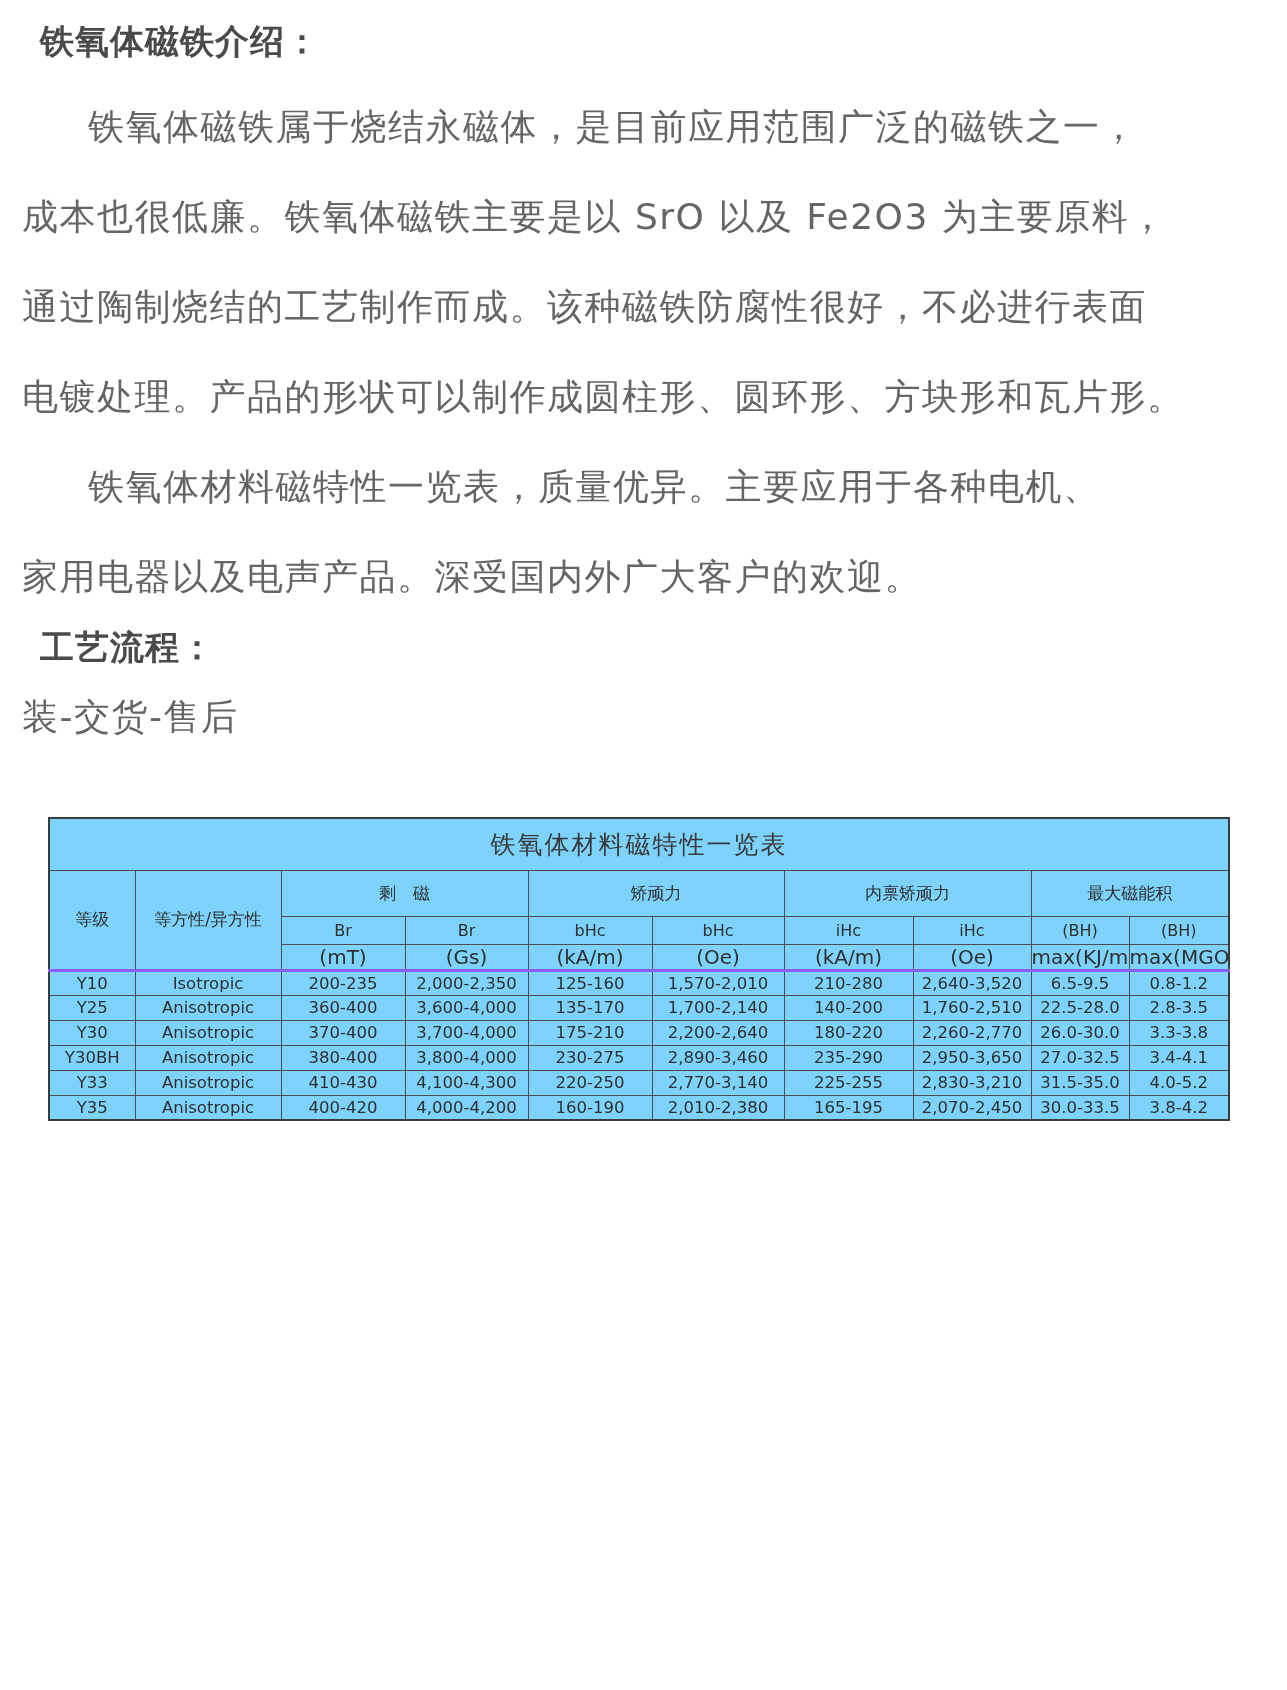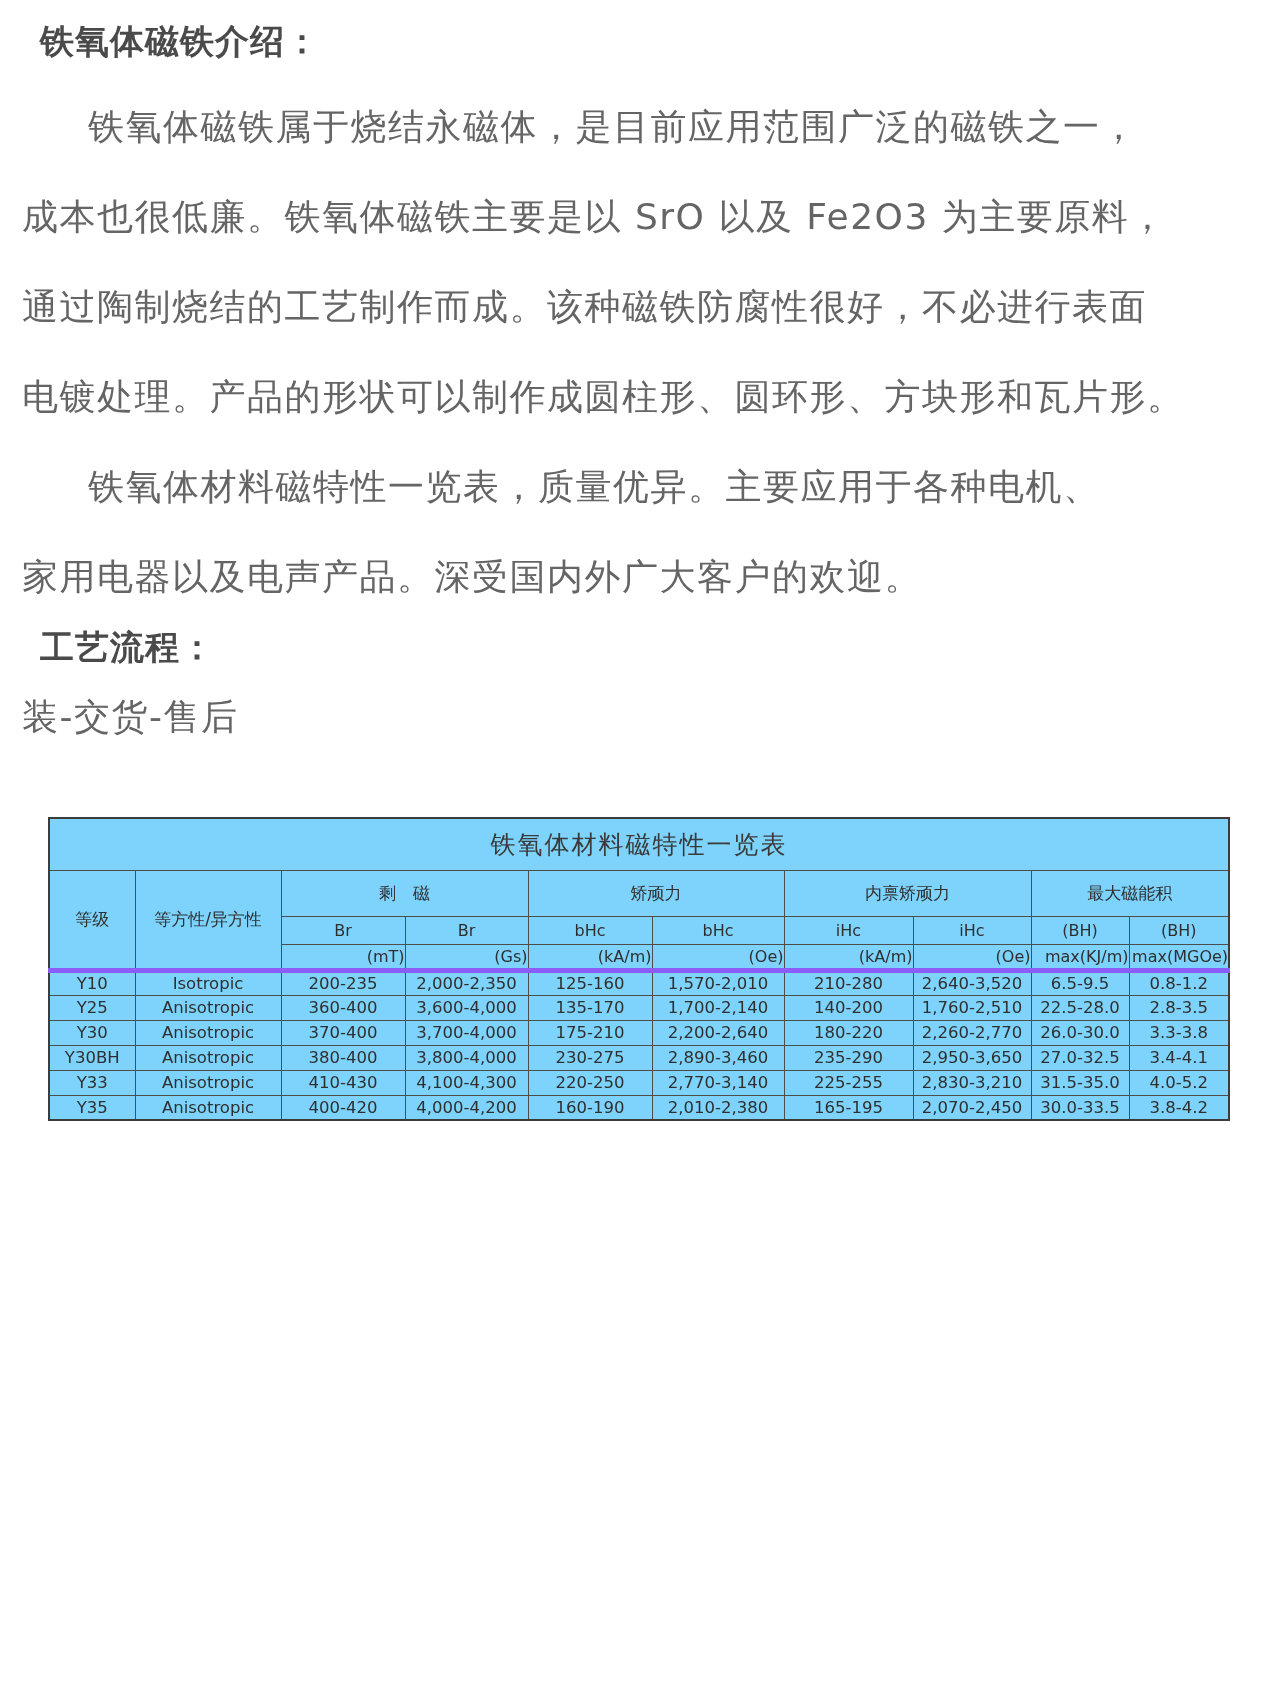--- a/index.html
+++ b/index.html
@@ -43,23 +43,23 @@
     border: 1px solid #4d4d4d;
     text-align: center;
     vertical-align: middle;
     font-weight: normal;
     overflow: hidden;
     white-space: nowrap;
   }
   th.tbl-title { height: 52px; font-size: 25px; color: #3a3a3a; letter-spacing: 2px; }
   tr.group-row th { height: 46px; font-size: 17px; }
   tr.sub-row th   { height: 28px; font-size: 16px; }
-  tr.unit-row th  { height: 26px; font-size: 16px; text-align: right; }
+  tr.unit-row th  { height: 26px; font-size: 20px; }
   tbody td { height: 25px; font-size: 16.5px; }
-  tbody tr:first-child td { border-top: 5px solid #8b5cf6; }
+  tbody tr:first-child td { border-top: 3px solid #8b5cf6; }
 </style>
 </head>
 <body>
 
 <div class="doc">
 
   <div class="heading first">铁氧体磁铁介绍：</div>
 
   <div class="para p1">
     <div class="bodyline indent">铁氧体磁铁属于烧结永磁体，是目前应用范围广泛的磁铁之一，</div>

